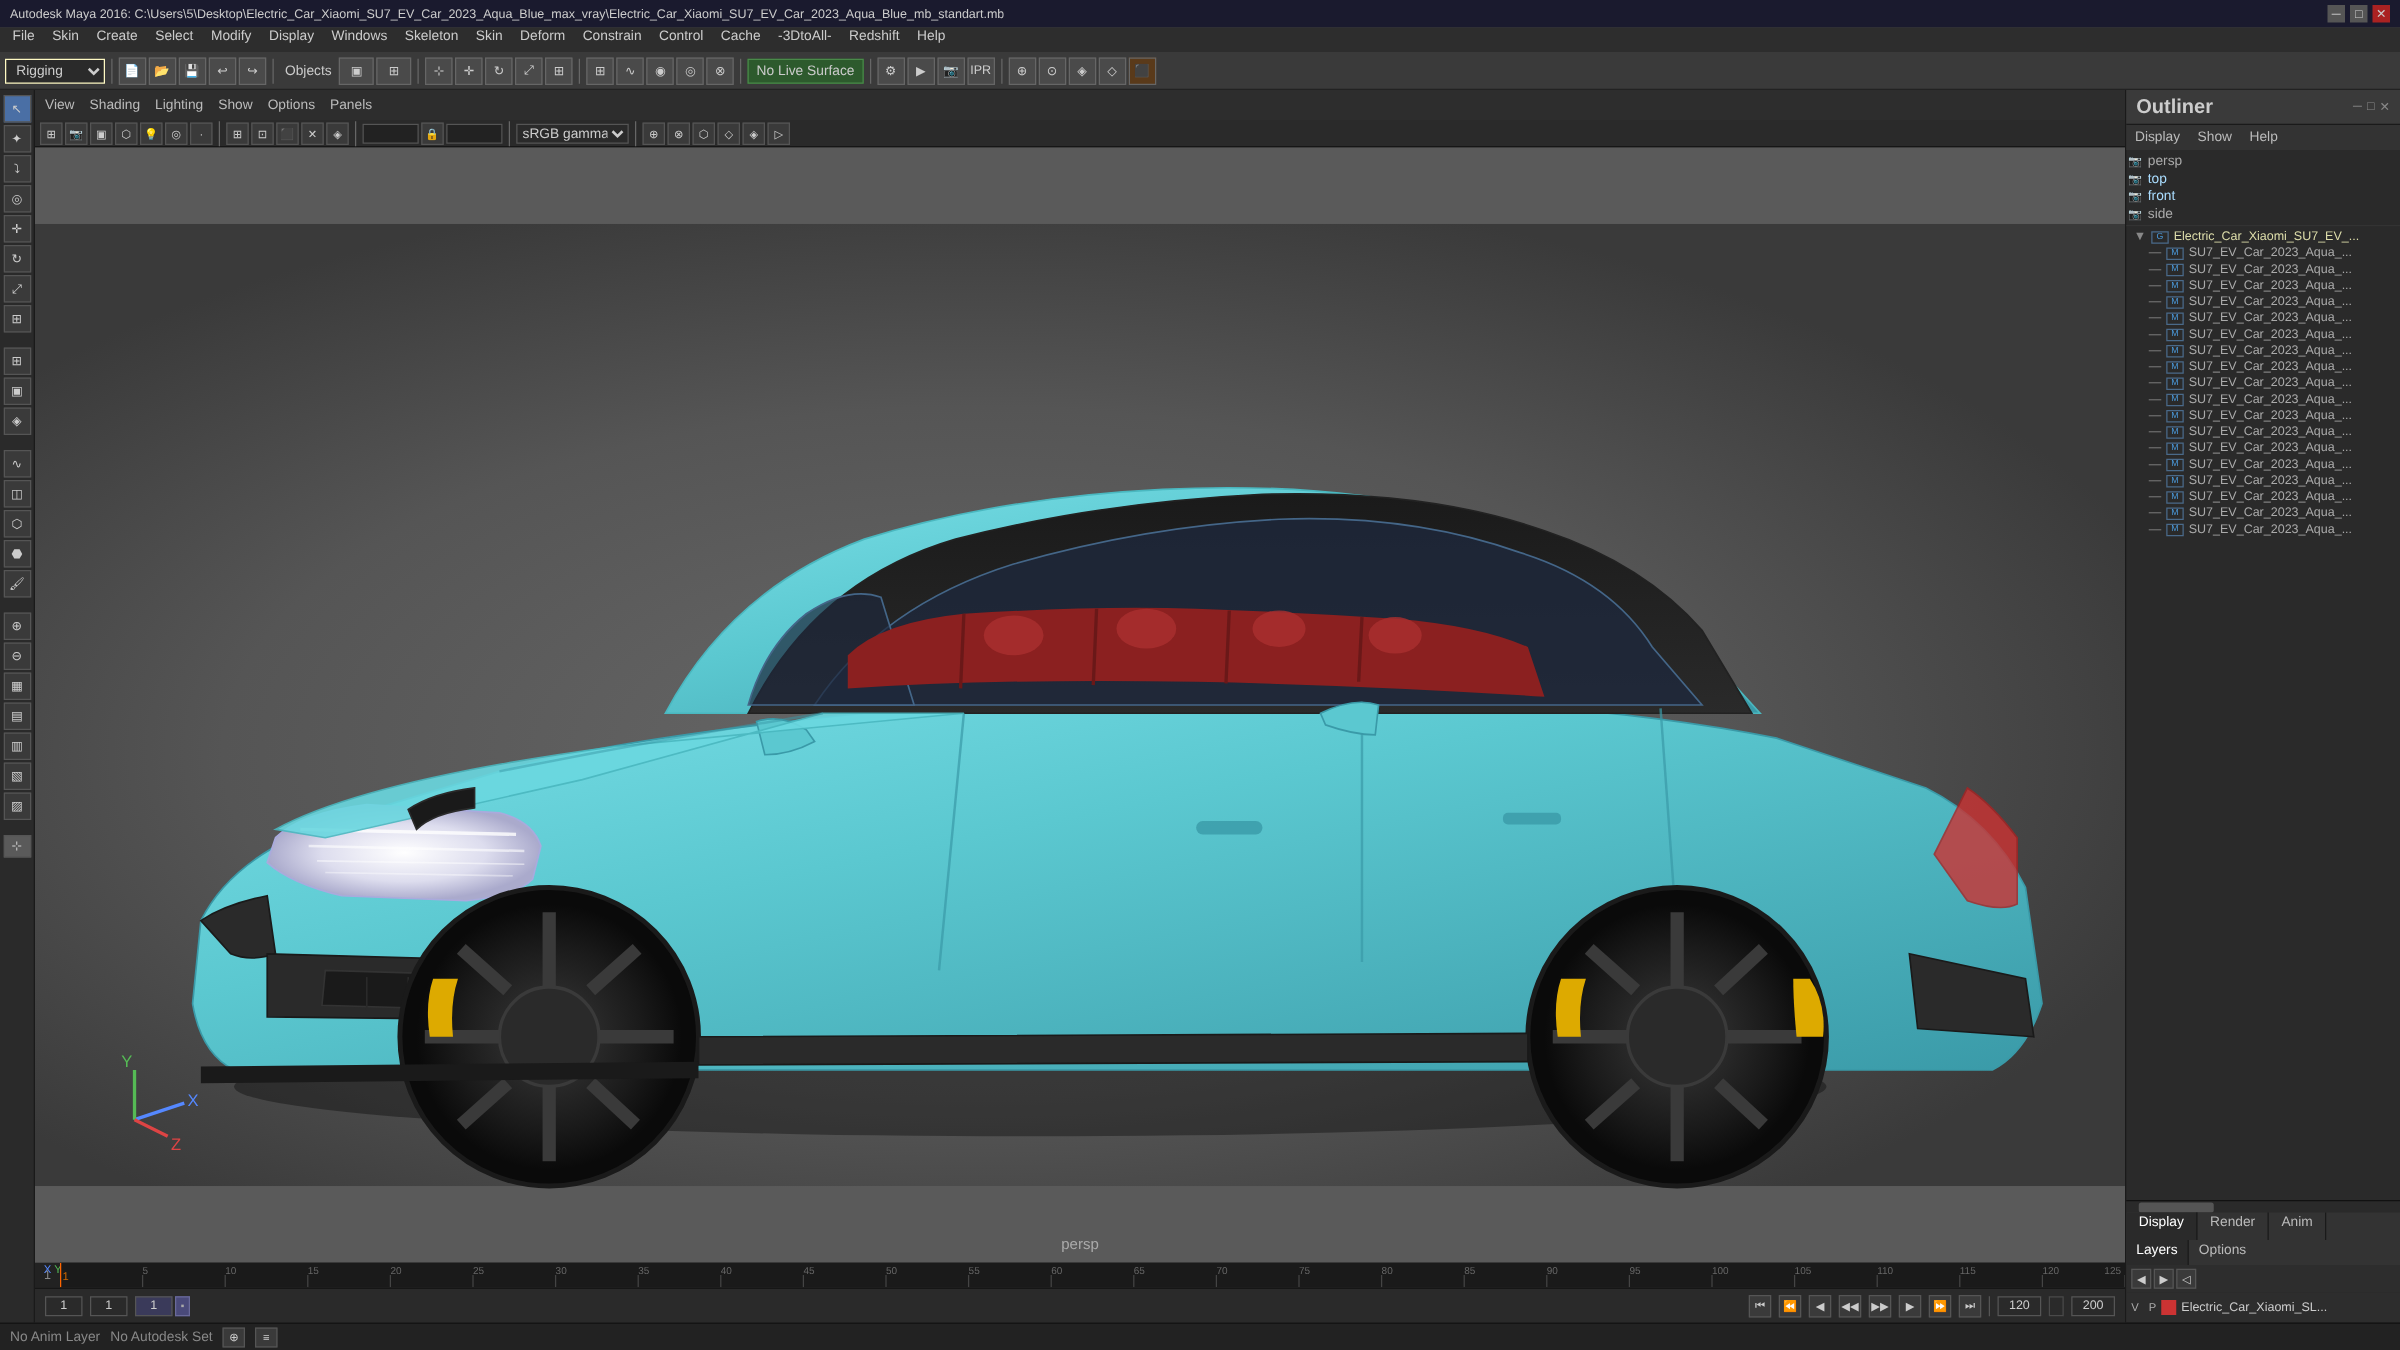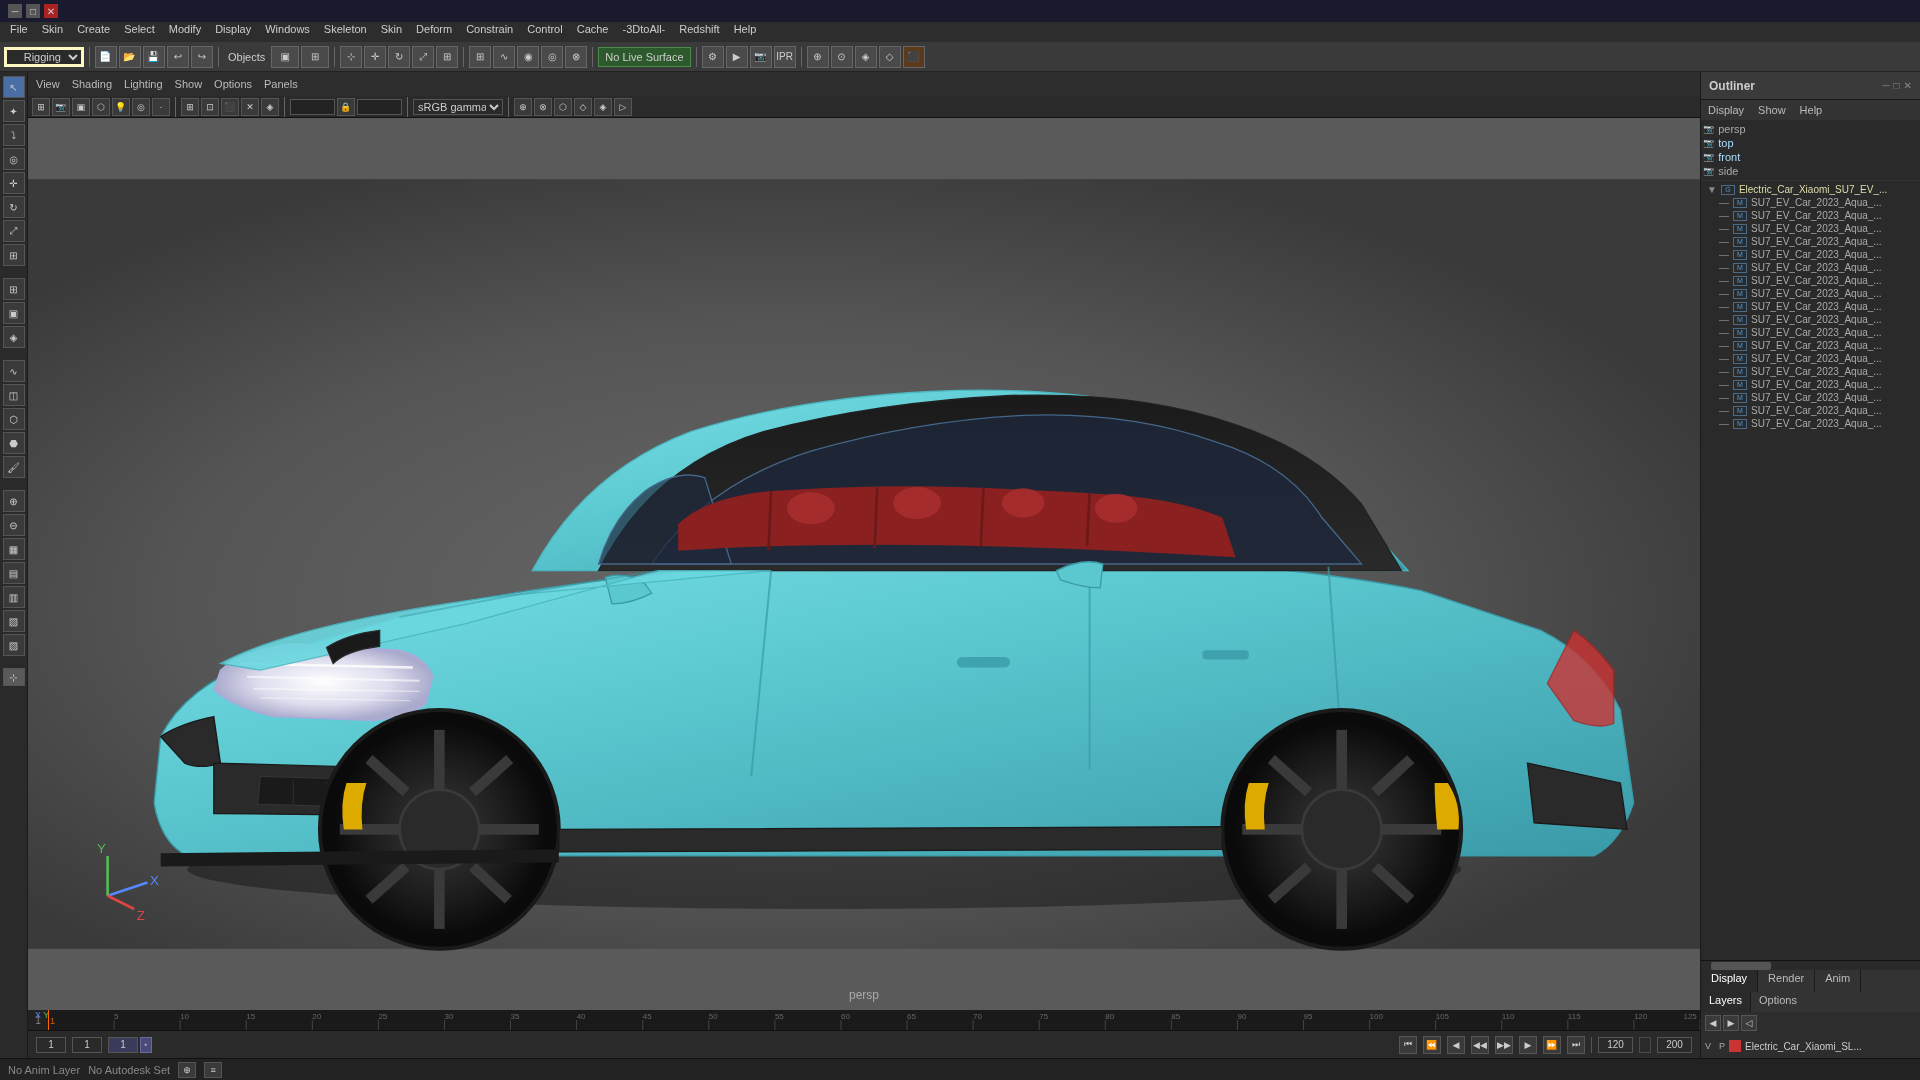--- a/index.html
+++ b/index.html
@@ -62,26 +62,25 @@
       height: 30px;
       background: #3a3a3a;
       display: flex;
       align-items: center;
       padding: 0 4px;
       gap: 2px;
       border-bottom: 1px solid #222;
     }
     .toolbar-select {
       background: #2a2a2a;
-      border: 3px solid #fef9c3;
+      border: 1px solid #fef9c3;
       color: #ccc;
       font-size: 11px;
       height: 20px;
       padding: 0 4px;
-      text-align: right;
     }
     .toolbar-btn {
       background: #4a4a4a;
       border: 1px solid #666;
       color: #ccc;
       font-size: 10px;
       height: 22px;
       min-width: 22px;
       cursor: pointer;
       display: flex; align-items: center; justify-content: center;
@@ -396,20 +395,21 @@
     .gradient-bg {
       background: radial-gradient(ellipse at 40% 50%, #6a6a7a 0%, #4a4a5a 40%, #3a3a3a 100%);
     }
   </style>
 </head>
 <body>
 
 <div id="full-layout">
 
   <div id="title-bar">
+    <span style="font-size:10px; overflow:hidden; white-space:nowrap; max-width:1800px;">Autodesk Maya 2016: C:\Users\5\Desktop\Electric_Car_Xiaomi_SU7_EV_Car_2023_Aqua_Blue_max_vray\Electric_Car_Xiaomi_SU7_EV_Car_2023_Aqua_Blue_mb_standart.mb</span>
     <div id="title-bar-buttons">
       <button class="win-btn">─</button>
       <button class="win-btn">□</button>
       <button class="win-btn" style="background:#aa2222;">✕</button>
     </div>
   </div>
 
   <div id="menu-bar">
     <span class="menu-item">File</span>
     <span class="menu-item">Skin</span>
@@ -787,21 +787,21 @@
         <input class="frame-input" type="text" value="120" style="width: 35px;">
         <div style="width:12px; height:16px; background:#2a2a2a; border:1px solid #4a4a4a; font-size:8px; display:flex; align-items:center; justify-content:center;"></div>
         <input class="frame-input" type="text" value="200" style="width: 35px;">
       </div>
 
     </div>
 
     <div id="right-panel" style="display:flex; flex-direction:column;">
 
       <div id="outliner-header">
-        <span style="font-size:12px; font-weight:bold; color:#ccc;">Outliner</span>
+        <span style="font-size:16px; font-weight:bold; color:#ccc;">Outliner</span>
         <div style="display:flex; gap:4px;">
           <button style="background:none; border:none; color:#888; font-size:10px; cursor:pointer;">─</button>
           <button style="background:none; border:none; color:#888; font-size:10px; cursor:pointer;">□</button>
           <button style="background:none; border:none; color:#888; font-size:10px; cursor:pointer;">✕</button>
         </div>
       </div>
 
       <div id="outliner-menu">
         <span class="outliner-menu-item">Display</span>
         <span class="outliner-menu-item">Show</span>

